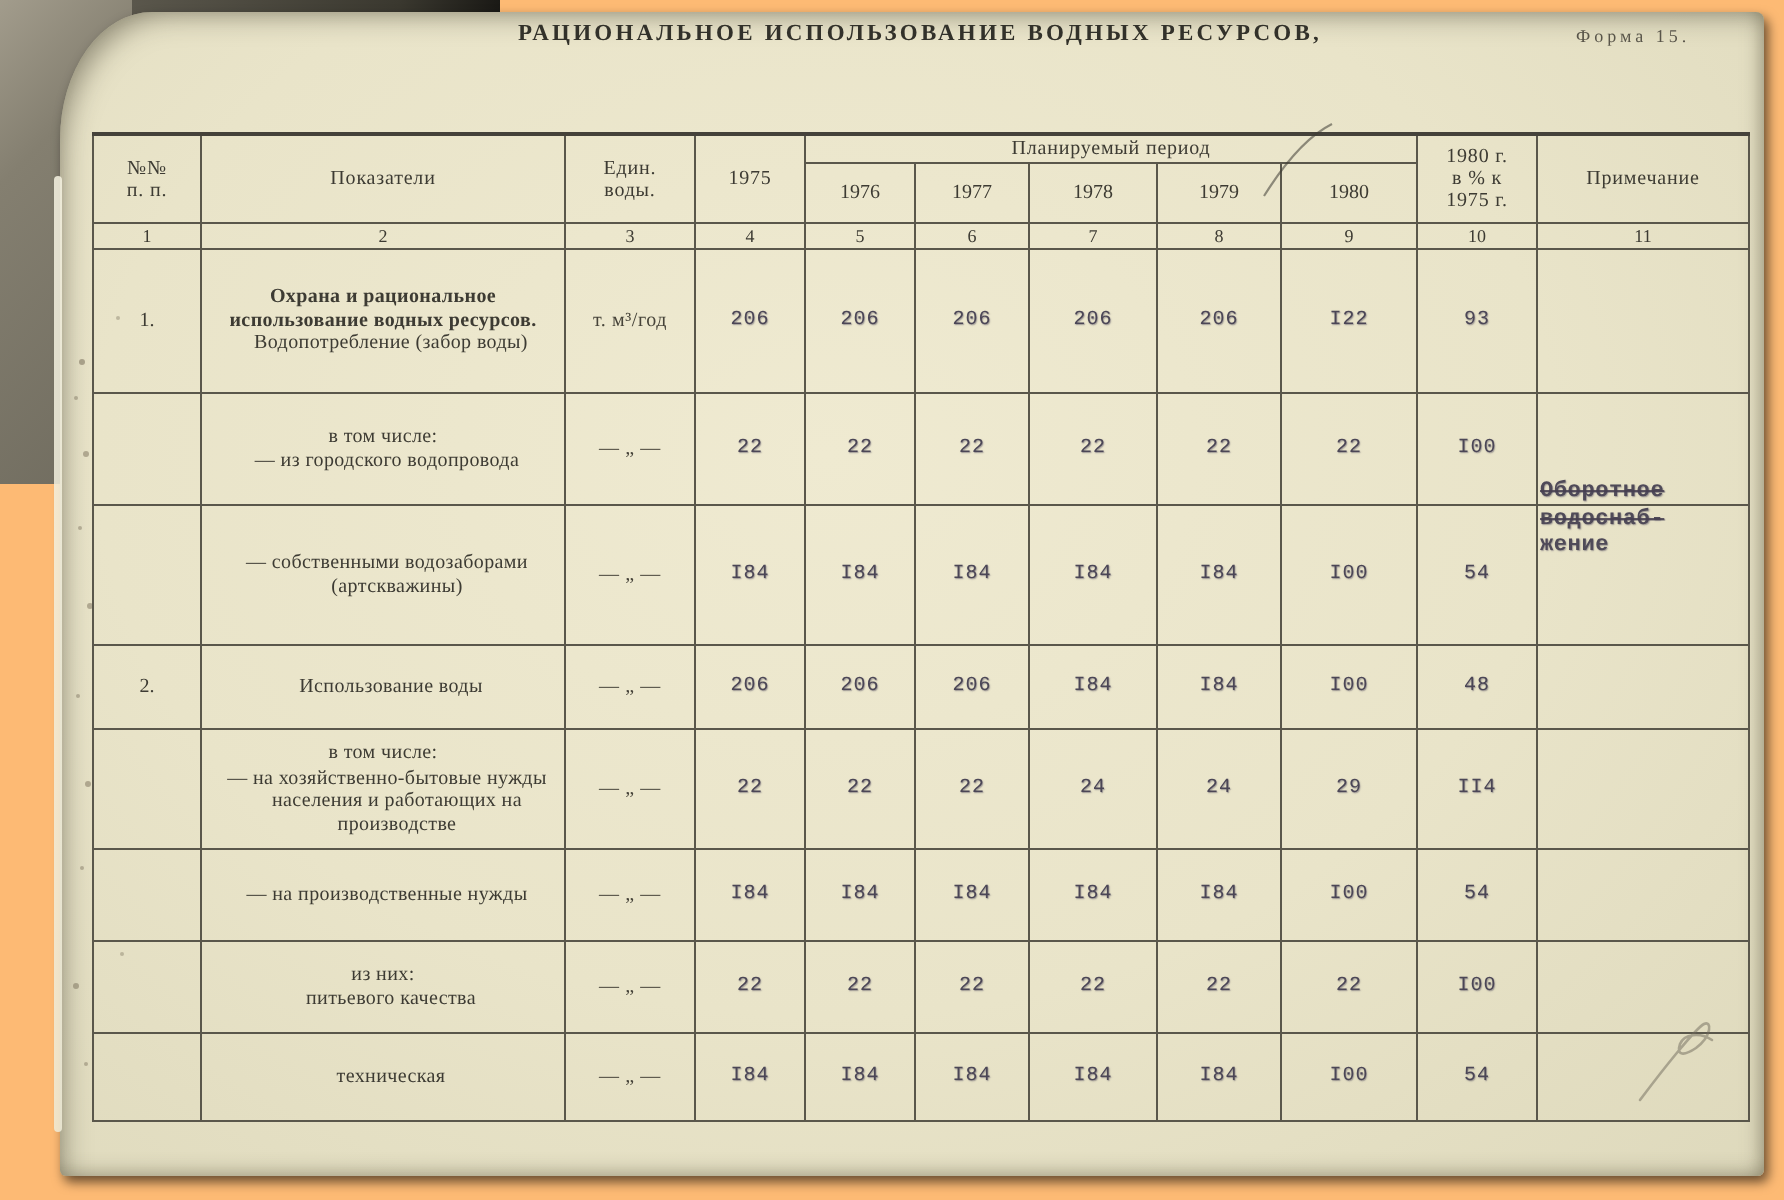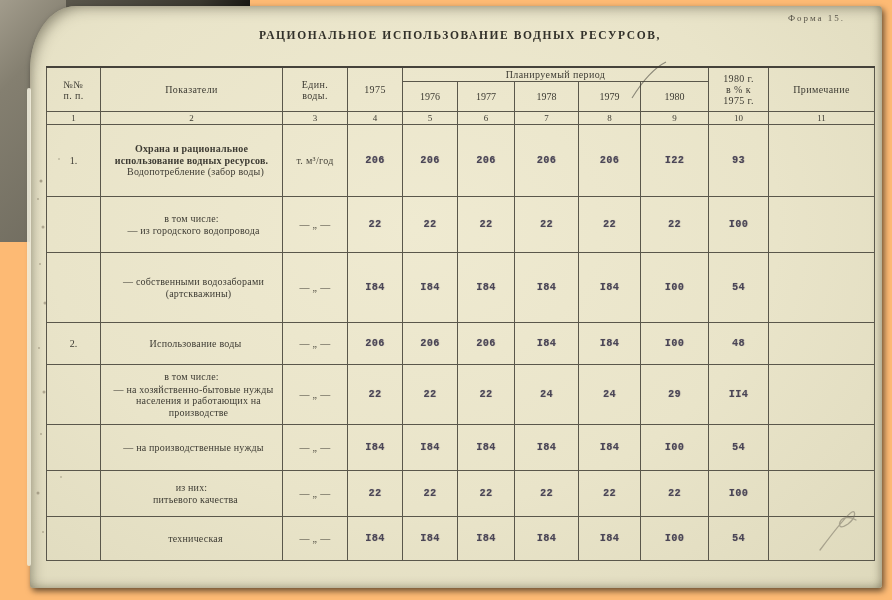--- a/index.html
+++ b/index.html
@@ -23,21 +23,21 @@
   .specks{position:absolute;left:0;top:0;width:2px;height:2px;border-radius:50%;
     box-shadow:40px 180px 0 .5px rgba(110,100,80,.5),37px 198px 0 0 rgba(110,100,80,.4),
       42px 226px 0 .5px rgba(110,100,80,.45),39px 263px 0 0 rgba(110,100,80,.4),
       44px 302px 0 .5px rgba(110,100,80,.45),38px 347px 0 0 rgba(110,100,80,.4),
       43px 391px 0 .5px rgba(110,100,80,.45),40px 433px 0 0 rgba(110,100,80,.4),
       37px 492px 0 .5px rgba(110,100,80,.45),42px 531px 0 0 rgba(110,100,80,.4),
       58px 158px 0 0 rgba(110,100,80,.35),60px 476px 0 0 rgba(110,100,80,.35);}
   
   .form-label{position:absolute;left:788px;top:13px;font-size:9px;letter-spacing:2px;
     color:#59554a;}
-  .title{position:absolute;left:46px;top:29px;width:828px;text-align:center;
+  .title{position:absolute;left:46px;top:11px;width:828px;text-align:center;
     color:#32312a;font-weight:bold;}
   .title .t1{font-size:11.5px;letter-spacing:1.6px;}
   .title .t2{font-size:11px;letter-spacing:1.2px;margin-top:2px;}
   
   table.doc{position:absolute;left:46px;top:66px;width:828px;border-collapse:collapse;
     table-layout:fixed;color:#3d3b33;}
   table.doc td{border:1px solid #5a574b;padding:1px 3px;font-size:10px;
     vertical-align:middle;text-align:center;overflow:hidden;}
   table.doc{border:1px solid #504d42;border-top:2px solid #45423a;}
   tr.h-a td{font-size:10px;letter-spacing:.4px;}
@@ -47,21 +47,21 @@
   tr.h-c td{font-size:9px;padding:0;}
   td.c-label{ text-align:left;padding:2px 4px 2px 6px;font-size:10.5px;line-height:11.5px;
     letter-spacing:.2px;}
   td.c-label .heading{font-weight:bold;}
   td.c-label .sub{text-align:center;margin-bottom:1px;}
   td.c-label .lbl{text-indent:-10px;padding-left:14px;}
   td.c-label .lbl.nodash{text-indent:0;padding-left:8px;}
   td.c-num{font-size:10.5px;}
   td.c-unit{font-size:10px;vertical-align:bottom;padding-bottom:8px;letter-spacing:.3px;
     color:#47443a;}
-  td.c-val{font-family:"Liberation Mono","DejaVu Sans Mono",monospace;font-weight:bold;
+  td.c-val{font-family:"Liberation Mono","DejaVu Sans Mono",monospace;font-weight:normal;
     font-size:13px;letter-spacing:.5px;color:#4b4656;
     text-shadow:.4px .4px .7px rgba(75,70,90,.55);}
   tr.r1{height:72px;} tr.r2{height:56px;} tr.r3{height:70px;} tr.r4{height:42px;}
   tr.r5{height:60px;} tr.r6{height:46px;} tr.r7{height:46px;} tr.r8{height:44px;}
   td.top-align{vertical-align:top;}
   
   .note-annotation{position:absolute;left:770px;top:240px;
     font-family:"Liberation Mono","DejaVu Sans Mono",monospace;font-weight:bold;
     font-size:11px;line-height:13.5px;color:#4f4a58;letter-spacing:.3px;
     text-shadow:.4px .4px .7px rgba(75,70,90,.5);}
@@ -268,20 +268,25 @@
       <td class="c-val">I84</td>
       <td class="c-val">I84</td>
       <td class="c-val">I84</td>
       <td class="c-val">I00</td>
       <td class="c-val">54</td>
       <td class="c-note"></td>
     </tr>
   </tbody>
     </table>
 
+  <div class="note-annotation">
+    <div class="strike">Оборотное</div>
+    <div class="strike">водоснаб-</div>
+    <div>жение</div>
+  </div>
 
   <svg class="pen-mark" style="left:622px;top:58px;" width="60" height="46" viewBox="0 0 60 46">
     <path d="M10,40 C20,24 32,10 44,4" stroke="rgba(62,60,52,.55)" stroke-width="1.1" fill="none"></path>
   </svg>
 
   <svg class="pencil-mark" style="left:806px;top:502px;" width="64" height="56" viewBox="0 0 64 56">
     <path d="M14,48 C26,32 42,12 46,10 C50,8 50,16 42,22 C36,26 32,26 34,20 C36,15 44,14 50,18" stroke="rgba(112,106,92,.5)" stroke-width="1.3" fill="none" stroke-linecap="round"></path>
   </svg>
 </div>
 

